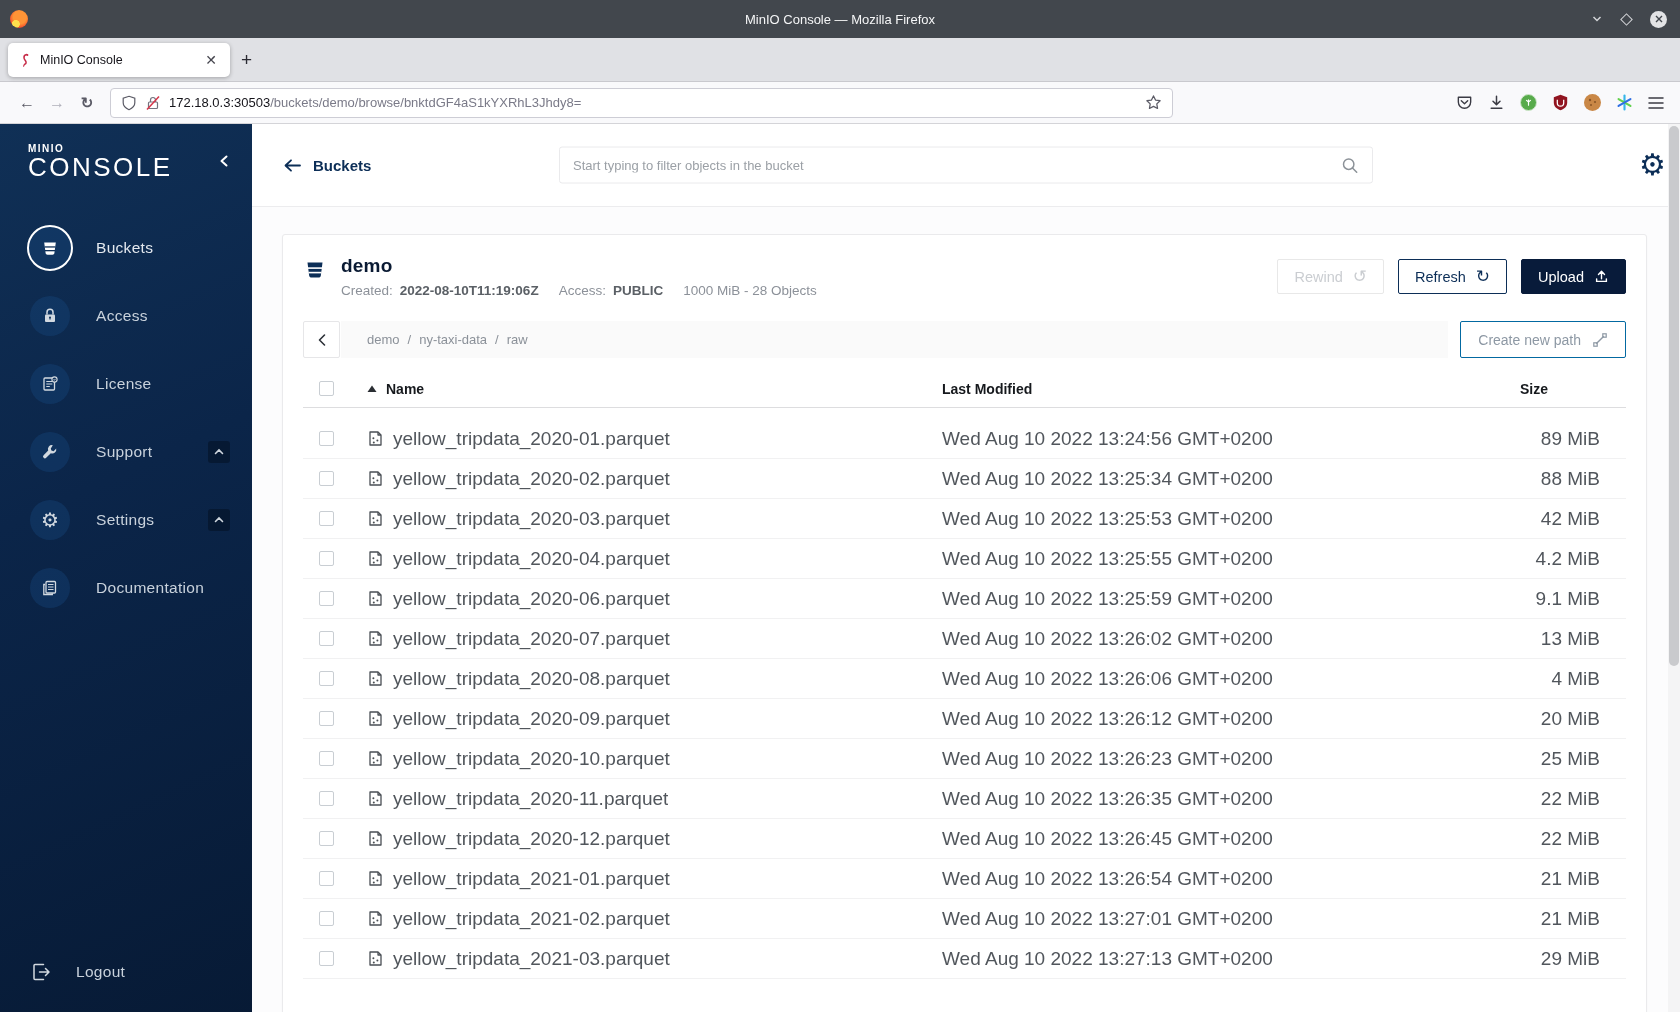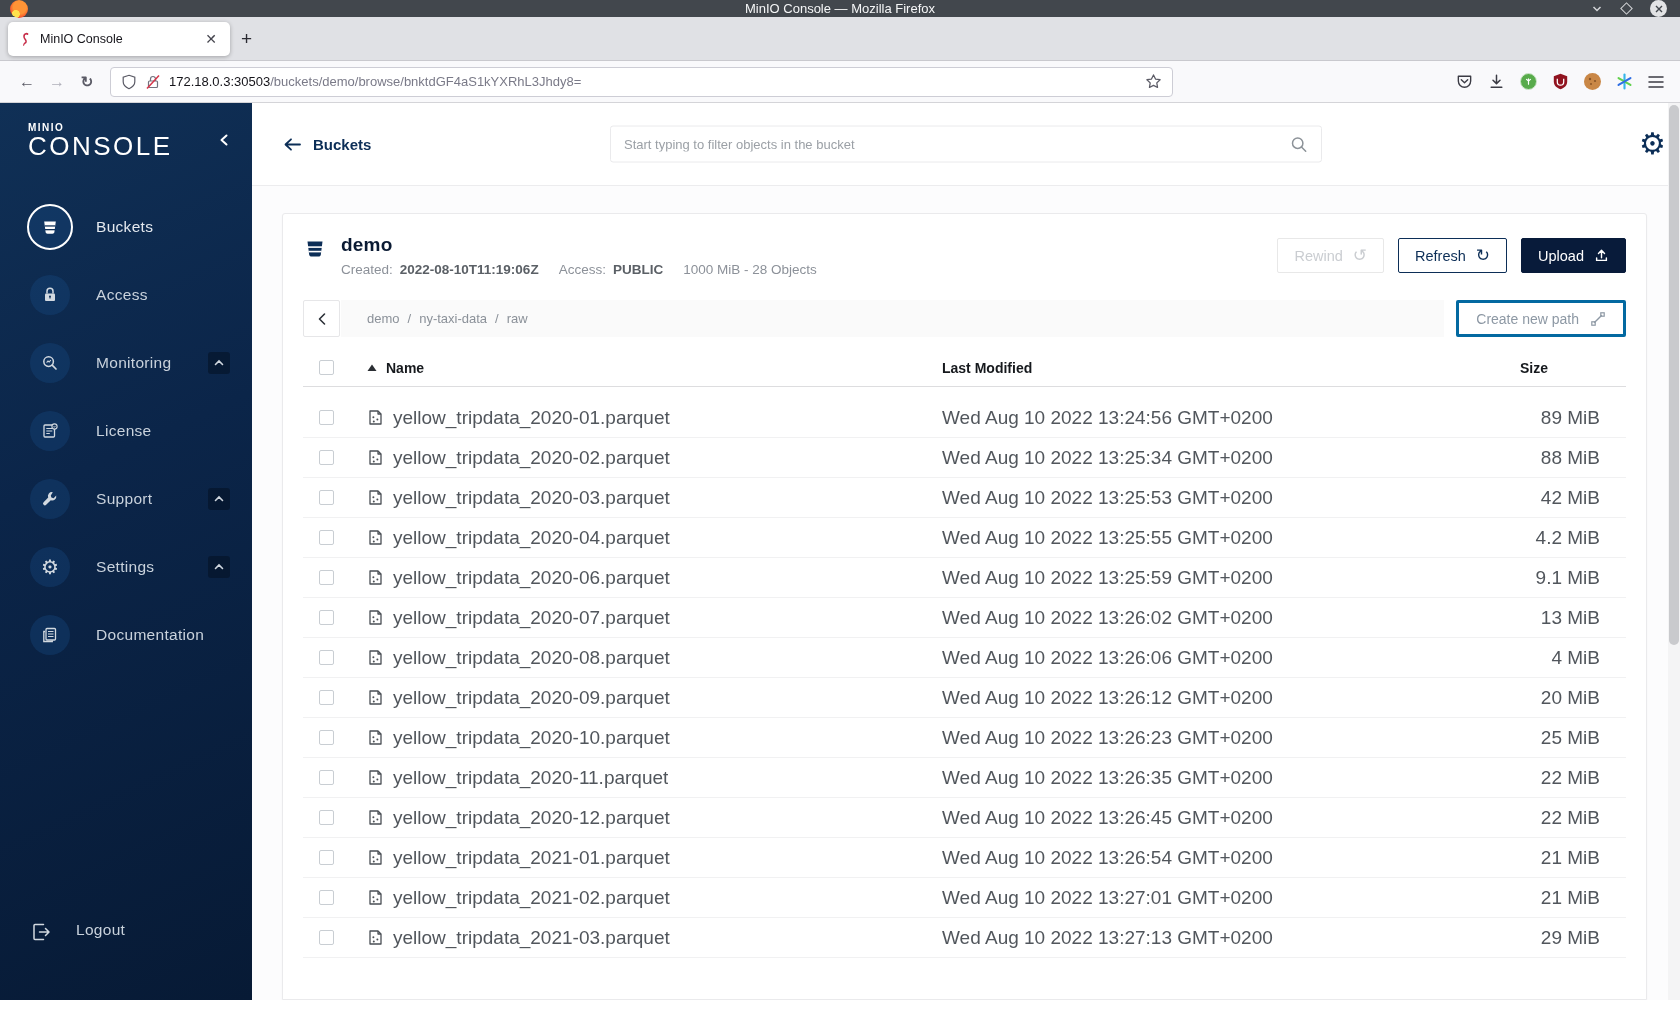--- a/index.html
+++ b/index.html
@@ -1,20 +1,20 @@
 <!DOCTYPE html>
 <html><head>
 <meta charset="utf-8">
 <style>
   * { margin:0; padding:0; box-sizing:border-box; }
   html,body { width:1680px; height:1012px; overflow:hidden;
     font-family:"Liberation Sans", sans-serif; background:#fff; }
 
   
-  .titlebar { height:17px; background:#42474d; display:flex; align-items:center; position:relative; }
+  .titlebar { height:38px; background:#42474d; display:flex; align-items:center; position:relative; }
   .ff-logo { width:18px; height:18px; border-radius:50%; margin-left:10px; z-index:1;
     background: radial-gradient(circle at 32% 78%, #ffe14d 0 20%, rgba(0,0,0,0) 23%),
                 radial-gradient(circle at 55% 40%, #ff9436 0 45%, #f4512c 70%, #c2248f 100%); }
   .win-title { position:absolute; left:0; right:0; text-align:center; color:#f5f6f7; font-size:13px; }
   .win-controls { margin-left:auto; display:flex; align-items:center; gap:19px; margin-right:13px; z-index:1; }
   .wc-diamond { width:9px; height:9px; border:1.4px solid #d3d5d8; transform:rotate(45deg); display:inline-block; }
   .wc-close { width:17px; height:17px; border-radius:50%; background:#e2e3e5; display:flex; align-items:center; justify-content:center; }
 
   .tabstrip { height:44px; background:#e0e1e5; display:flex; align-items:center; border-bottom:1px solid #c9c9ce; }
   .tab { width:222px; height:34px; background:#fff; border-radius:5px; margin-left:8px;
@@ -47,29 +47,29 @@
   .sb-collapse { margin-left:auto; margin-top:10px; }
   .nav-list { margin-top:33px; display:flex; flex-direction:column; }
   .nav-item { height:68px; display:flex; align-items:center; padding:0 22px 0 30px; cursor:pointer; }
   .icon-circle { width:40px; height:40px; border-radius:50%; background:rgba(23,74,132,.35);
     display:flex; align-items:center; justify-content:center; flex-shrink:0; }
   .nav-item.active .icon-circle { width:46px; height:46px; border:2px solid #fff; margin:0 -3px; }
   .nav-label { margin-left:26px; font-size:15.5px; letter-spacing:.3px; color:#c9d2dc; }
   .nav-item.active .nav-label { color:#e4e9ef; }
   .chev-up-box { margin-left:auto; width:22px; height:22px; border-radius:3px; background:rgba(4,16,34,.55);
     display:flex; align-items:center; justify-content:center; }
-  .logout-item { margin-top:auto; margin-bottom:19px; height:60px; display:flex; align-items:flex-start; padding:0 30px; cursor:pointer; }
+  .logout-item { margin-top:auto; margin-bottom:19px; height:60px; display:flex; align-items:center; padding:0 30px; cursor:pointer; }
   .logout-item .nav-label { margin-left:24px; }
 
   .main { flex:1; display:flex; flex-direction:column; background:#fcfcfd; position:relative; }
   .page-header { height:83px; background:#fff; border-bottom:1px solid #ececee; position:relative; flex-shrink:0; }
   .back-link { position:absolute; left:32px; top:50%; transform:translateY(-50%);
     display:flex; align-items:center; gap:12px; color:#0c2e57; font-weight:bold; font-size:15px; cursor:pointer; }
   .search-wrap { position:absolute; left:50%; top:50%; transform:translate(-50%,-50%);
-    width:712px; height:37px; background:#fff; border:1px solid #eaeaec; border-radius:3px;
+    width:814px; height:37px; background:#fff; border:1px solid #eaeaec; border-radius:3px;
     display:flex; align-items:center; padding:0 13px; }
   .search-wrap input { flex:1; border:none; outline:none; font-size:13px; color:#333; background:transparent; }
   .search-wrap input::placeholder { color:#9ba0a6; }
   .header-gear { position:absolute; right:14px; top:50%; transform:translateY(-50%);
     font-size:30px; color:#0c2e57; line-height:1; cursor:pointer; }
 
   .page-body { flex:1; padding:27px 33px 0 30px; overflow:hidden; }
   .card { height:100%; background:#fff; border:1px solid #eaeaec; border-radius:3px 3px 0 0;
     box-shadow:0 1px 2px rgba(0,0,0,.03); padding:20px 20px 0; display:flex; flex-direction:column; }
 
@@ -88,21 +88,21 @@
   .btn-upload { background:#081b3a; border:1px solid #081b3a; color:#fff; }
   .btn-glyph { font-size:17px; line-height:1; }
 
   .browse-bar { display:flex; align-items:center; margin-top:14px; }
   .crumb-back { width:37px; height:37px; border:1px solid #e6e6e8; border-radius:2px; background:#fff;
     display:flex; align-items:center; justify-content:center; cursor:pointer; flex-shrink:0; }
   .crumb-strip { flex:1; height:37px; margin-left:1px; background:#fafafa; display:flex; align-items:center;
     padding-left:26px; font-size:13px; color:#8b9199; }
   .crumb-sep { margin:0 8px; }
   .crumb-seg { cursor:pointer; }
-  .btn-create { height:37px; margin-left:12px; border:3px solid #0369a1; border-radius:2px; background:#fff;
+  .btn-create { height:37px; margin-left:12px; border:1px solid #0369a1; border-radius:2px; background:#fff;
     color:#8d98a4; font-size:14px; display:flex; align-items:center; gap:11px; padding:0 17px; cursor:pointer; flex-shrink:0; }
 
   .obj-table { margin-top:12px; flex:1; overflow:hidden; display:flex; flex-direction:column;gap:11px; }
   .grid-cols { display:grid; grid-template-columns:46px 1fr 557px 127px; align-items:center; }
   .thead { height:38px; border-bottom:1px solid #dddddf; color:#16191d; font-weight:bold; font-size:14px; flex-shrink:0; }
   .trow { height:40px; border-bottom:1px solid #f1f1f2; color:#51565c; font-size:19px; }
   .cb { width:15px; height:15px; border:1px solid #c9ced3; border-radius:2px; background:#fff; margin-left:16px; cursor:pointer; }
   .name-cell { display:flex; align-items:center; gap:9px; padding-left:18px; min-width:0; }
   .fname { white-space:nowrap; overflow:hidden; cursor:pointer; }
   .size-cell { text-align:right; padding-right:26px; }
@@ -249,35 +249,20 @@
           <svg width="18" height="18" viewBox="0 0 18 18">
               <rect x="4" y="7.5" width="10" height="7.5" rx="1" fill="#d2d9e0"></rect>
               <path d="M6 7.5V5.2a3 3 0 016 0v2.3" fill="none" stroke="#d2d9e0" stroke-width="1.5"></path>
               <circle cx="9" cy="10.6" r="1" fill="#0f3058"></circle>
               <path d="M9 10.8v1.8" stroke="#0f3058" stroke-width="1"></path>
             </svg>
         </span>
         <span class="nav-label">Access</span>
       </div>
 
-      <div class="nav-item">
-        <span class="icon-circle">
-          <svg width="20" height="20" viewBox="0 0 20 20">
-              <circle cx="8.6" cy="8.6" r="4.8" fill="none" stroke="#d2d9e0" stroke-width="1.5"></circle>
-              <path d="M12.2 12.2L16 16" stroke="#d2d9e0" stroke-width="1.7" stroke-linecap="round"></path>
-              <path d="M6.6 9.6l1.4-1.6 1.2 1 1.6-2" fill="none" stroke="#d2d9e0" stroke-width="1.1"></path>
-            </svg>
-        </span>
-        <span class="nav-label">Monitoring</span>
-        <span class="chev-up-box">
-          <svg width="12" height="12" viewBox="0 0 12 12">
-              <polyline points="2.5,7.5 6,4 9.5,7.5" fill="none" stroke="#cfd6de" stroke-width="1.6" stroke-linecap="round"></polyline>
-            </svg>
-        </span>
-      </div>
 
       <div class="nav-item">
         <span class="icon-circle">
           <svg width="20" height="20" viewBox="0 0 20 20">
               <rect x="4" y="4" width="10.5" height="12" rx="1" fill="none" stroke="#d2d9e0" stroke-width="1.3"></rect>
               <path d="M6.3 7.5h6M6.3 10h6M6.3 12.5h3.5" stroke="#d2d9e0" stroke-width="1.1"></path>
               <circle cx="14.5" cy="5.5" r="2.6" fill="#0f3058" stroke="#d2d9e0" stroke-width="1.1"></circle>
               <polyline points="13.4,5.5 14.2,6.3 15.7,4.8" fill="none" stroke="#d2d9e0" stroke-width="1"></polyline>
             </svg>
         </span>

